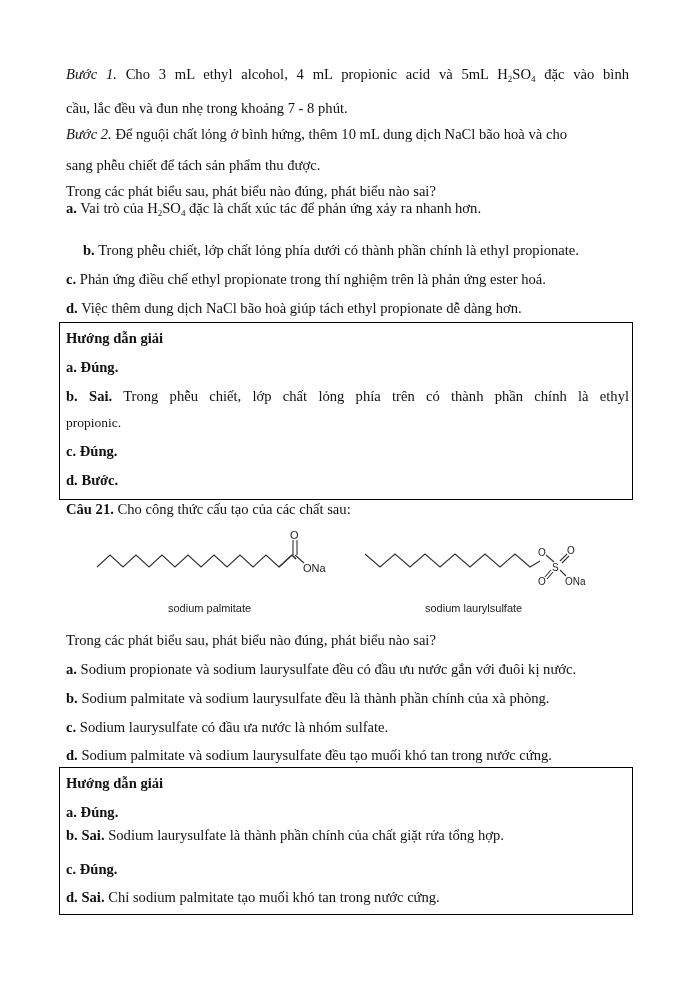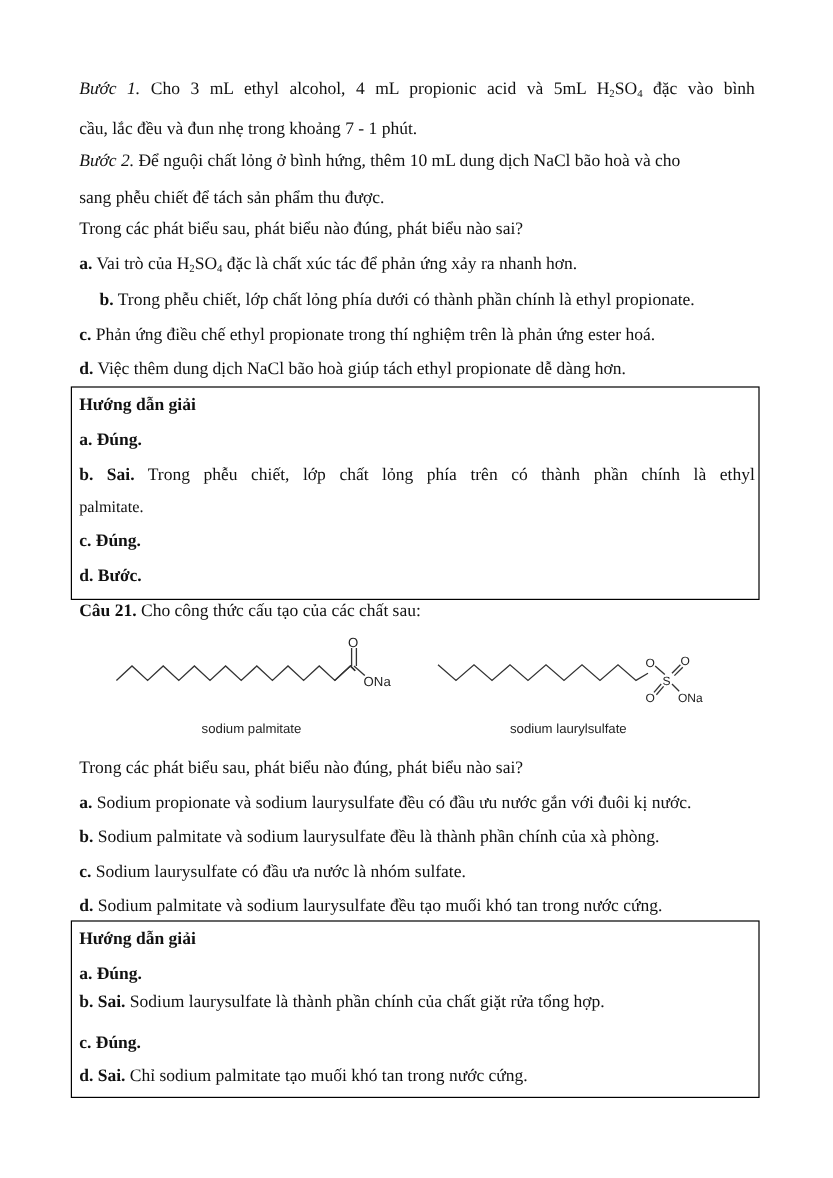--- a/index.html
+++ b/index.html
@@ -12,35 +12,35 @@
   sub { font-size:9px; vertical-align:-3px; line-height:0; }
   .box { position:absolute; left:59px; width:574px; border:1.5px solid #000; box-sizing:border-box; }
   .chem { position:absolute; }
   .chem text { font-family:"Liberation Sans", "DejaVu Sans", sans-serif; fill:#222; }
   .caption { position:absolute; font-family:"Liberation Sans", "DejaVu Sans", sans-serif; font-size:11px; color:#222; white-space:nowrap; }
 </style>
 </head>
 <body>
 
 <div class="line just" style="top:65px;"><i>Bước 1.</i><span> Cho 3 mL ethyl alcohol, 4 mL propionic acid và  5mL H</span><sub>2</sub><span>SO</span><sub>4</sub><span>  đặc vào bình</span></div>
-<div class="line" style="top:99px;">cầu, lắc đều và đun nhẹ trong khoảng 7 - 1 phút.</div>
+<div class="line" style="top:99px;">cầu, lắc đều và đun nhẹ trong khoảng 7 - 8 phút.</div>
 <div class="line" style="top:125px;"><i>Bước 2.</i><span> Để nguội chất lỏng ở bình hứng, thêm 10 mL dung dịch NaCl bão hoà và cho</span></div>
 <div class="line" style="top:156px;">sang phễu chiết để tách sản phẩm thu được.</div>
 <div class="line" style="top:182px;">Trong các phát biểu sau, phát biểu nào đúng, phát biểu nào sai?</div>
 
-<div class="line" style="top:211px;"><b>a.</b><span> Vai trò của  H</span><sub>2</sub><span>SO</span><sub>4</sub><span>  đặc là chất xúc tác để phản ứng xảy ra nhanh hơn.</span></div>
+<div class="line" style="top:199px;"><b>a.</b><span> Vai trò của  H</span><sub>2</sub><span>SO</span><sub>4</sub><span>  đặc là chất xúc tác để phản ứng xảy ra nhanh hơn.</span></div>
 <div class="line" style="top:241px;margin-left:17px;"><b>b.</b><span> Trong phễu chiết, lớp chất lỏng phía dưới có thành phần chính là ethyl propionate.</span></div>
 <div class="line" style="top:270px;"><b>c.</b><span> Phản ứng điều chế ethyl propionate trong thí nghiệm trên là phản ứng ester hoá.</span></div>
 <div class="line" style="top:299px;"><b>d.</b><span> Việc thêm dung dịch NaCl bão hoà giúp tách ethyl propionate dễ dàng hơn.</span></div>
 
 <div class="box" style="top:322px; height:178px;"></div>
 <div class="line" style="top:329px;"><b>Hướng dẫn giải</b></div>
 <div class="line" style="top:358px;"><b>a. Đúng.</b></div>
 <div class="line just" style="top:387px;"><b>b. Sai.</b><span> Trong phễu chiết, lớp chất lỏng phía trên có thành phần chính là ethyl</span></div>
-<div class="line" style="top:414px; font-size:13.5px;">palmitate.</div>
+<div class="line" style="top:414px; font-size:13.5px;">propionic.</div>
 <div class="line" style="top:442px;"><b>c. Đúng.</b></div>
 <div class="line" style="top:471px;"><b>d. Bước.</b></div>
 
 <div class="line" style="top:500px;"><b>Câu 21.</b><span> Cho công thức cấu tạo của các chất sau:</span></div>
 
 <svg class="chem" style="left:90px; top:525px;" width="260" height="60" viewBox="0 0 260 60">
   <polyline fill="none" stroke="#333" stroke-width="1.1" points="7,42 20,30 33,42 46,30 59,42 72,30 85,42 98,30 111,42 124,30 137,42 150,30 163,42 176,30 189,42 202,30 206,34"></polyline>
   <polyline fill="none" stroke="#333" stroke-width="1.1" points="189,42 202,30 206,34"></polyline>
   <line x1="203" y1="30" x2="203" y2="15" stroke="#333" stroke-width="1.1"></line>
   <line x1="207" y1="30" x2="207" y2="15" stroke="#333" stroke-width="1.1"></line>

